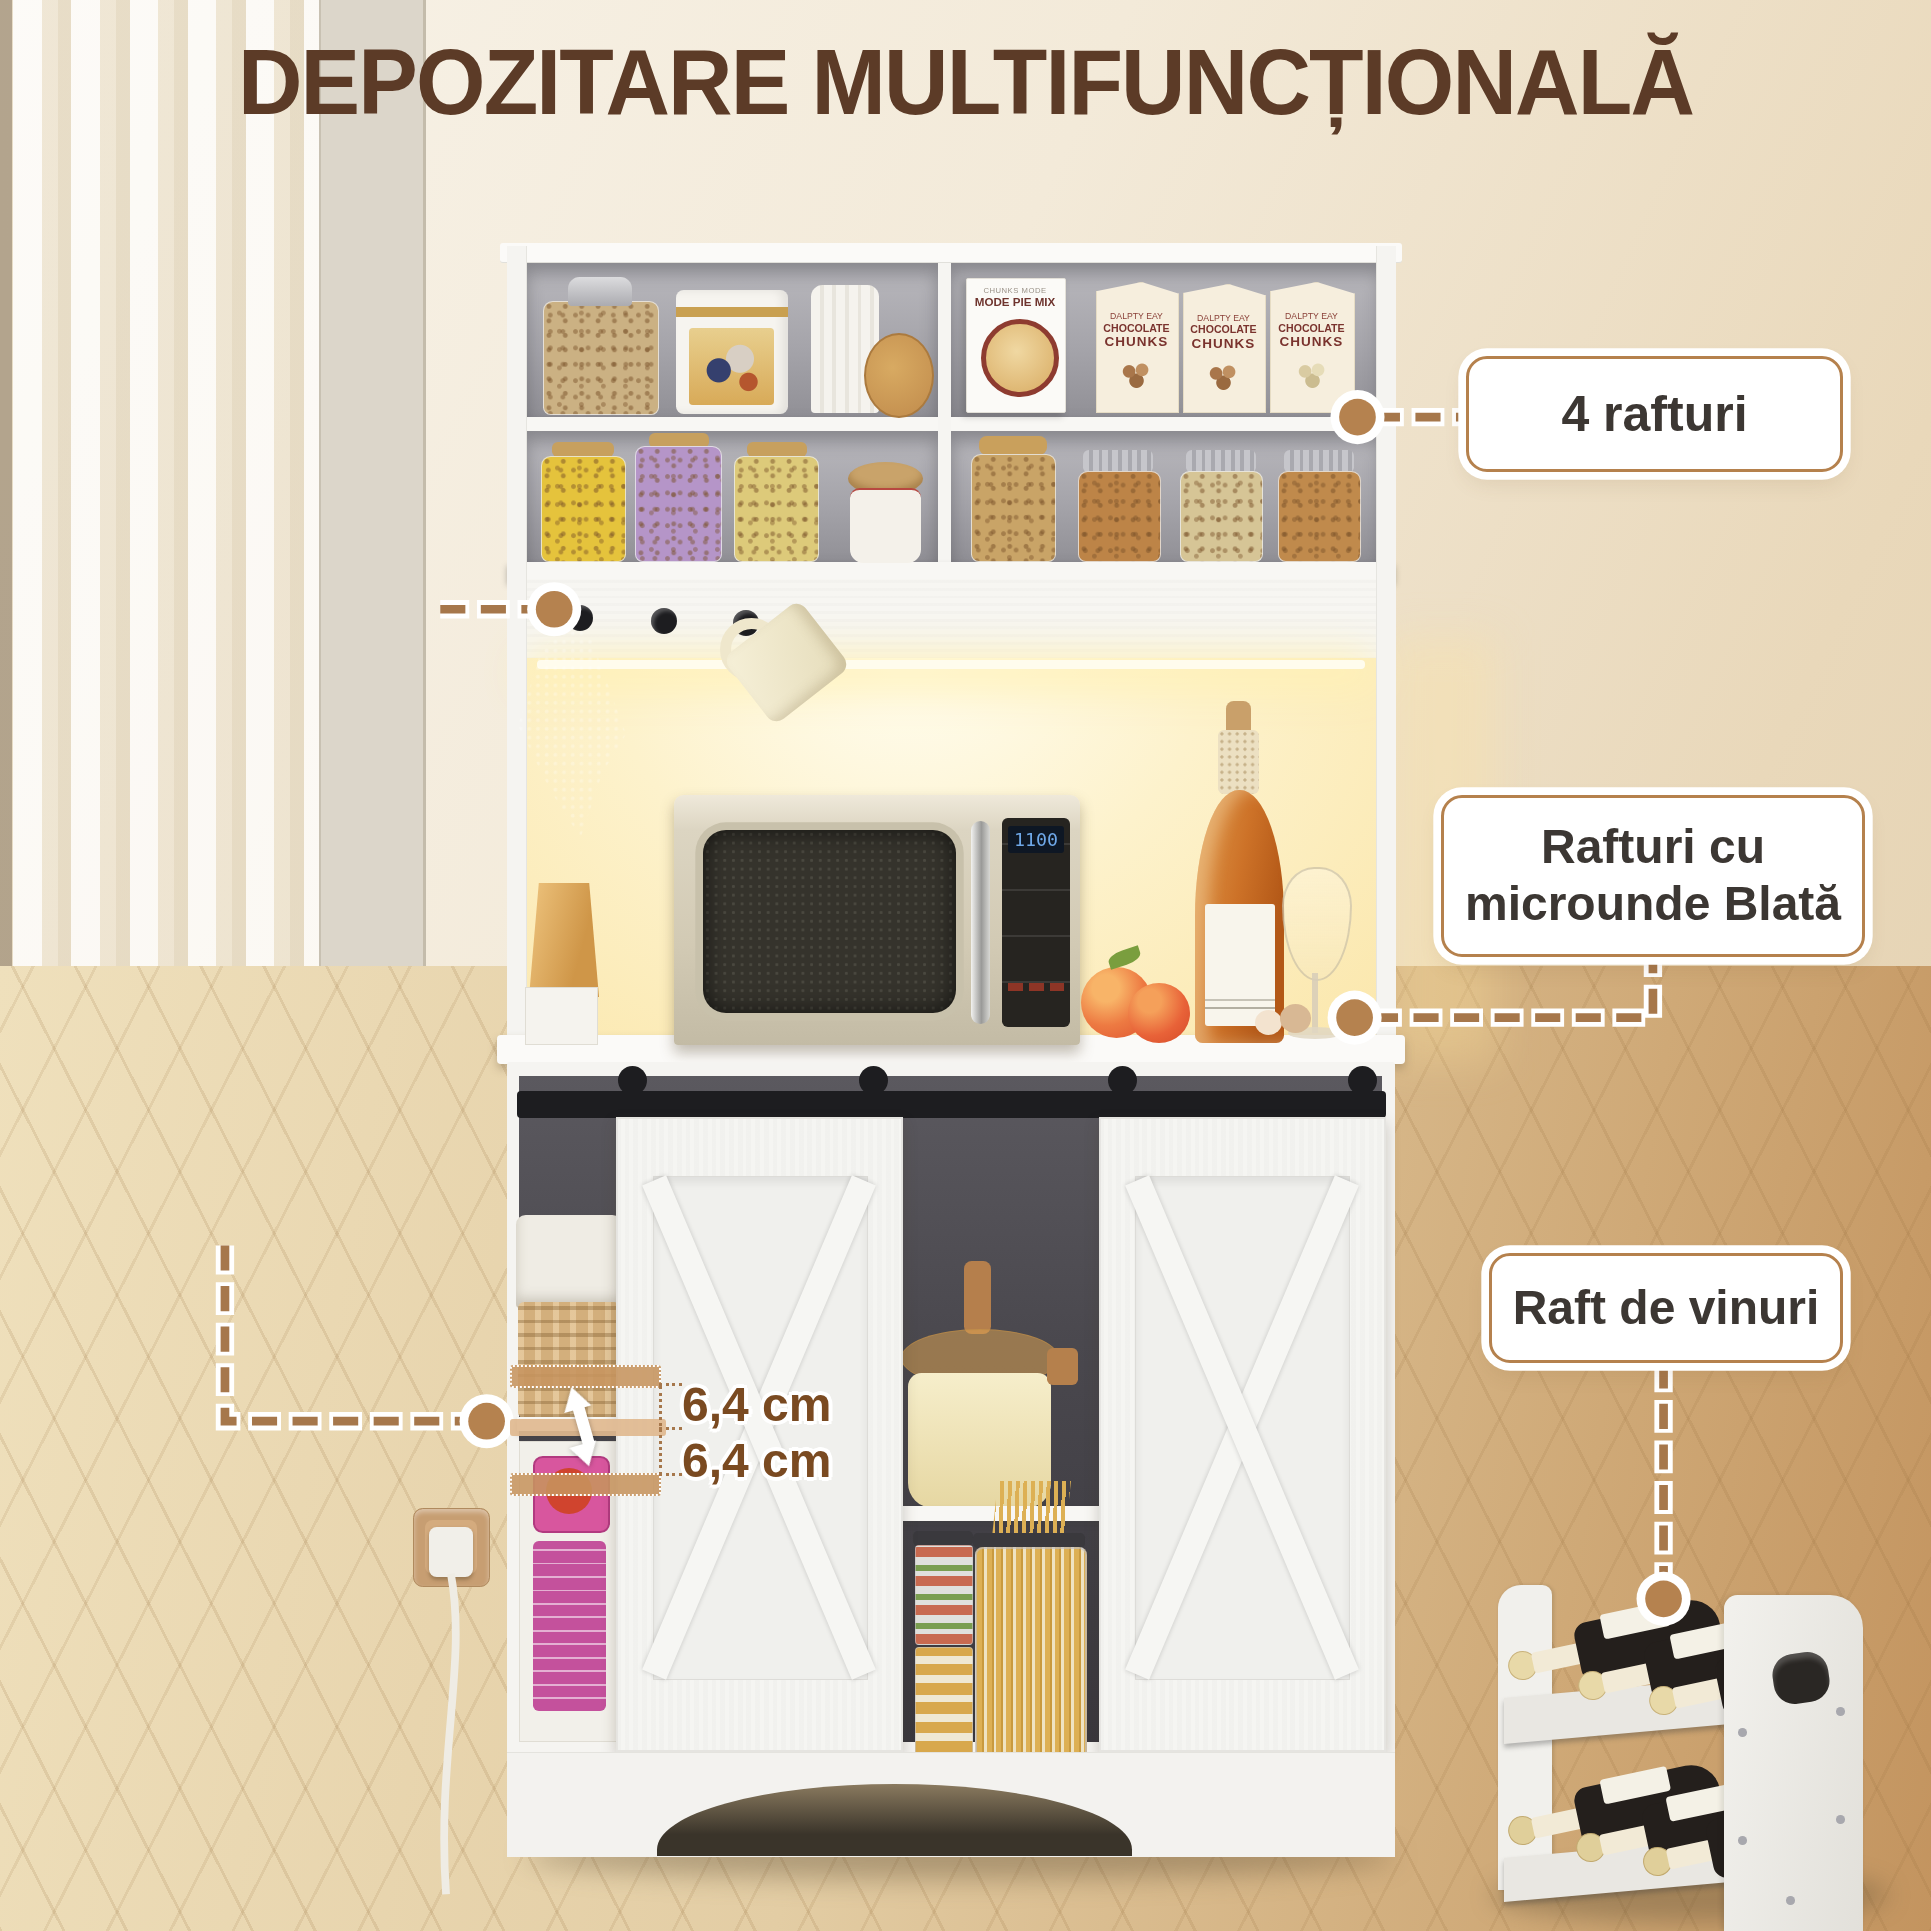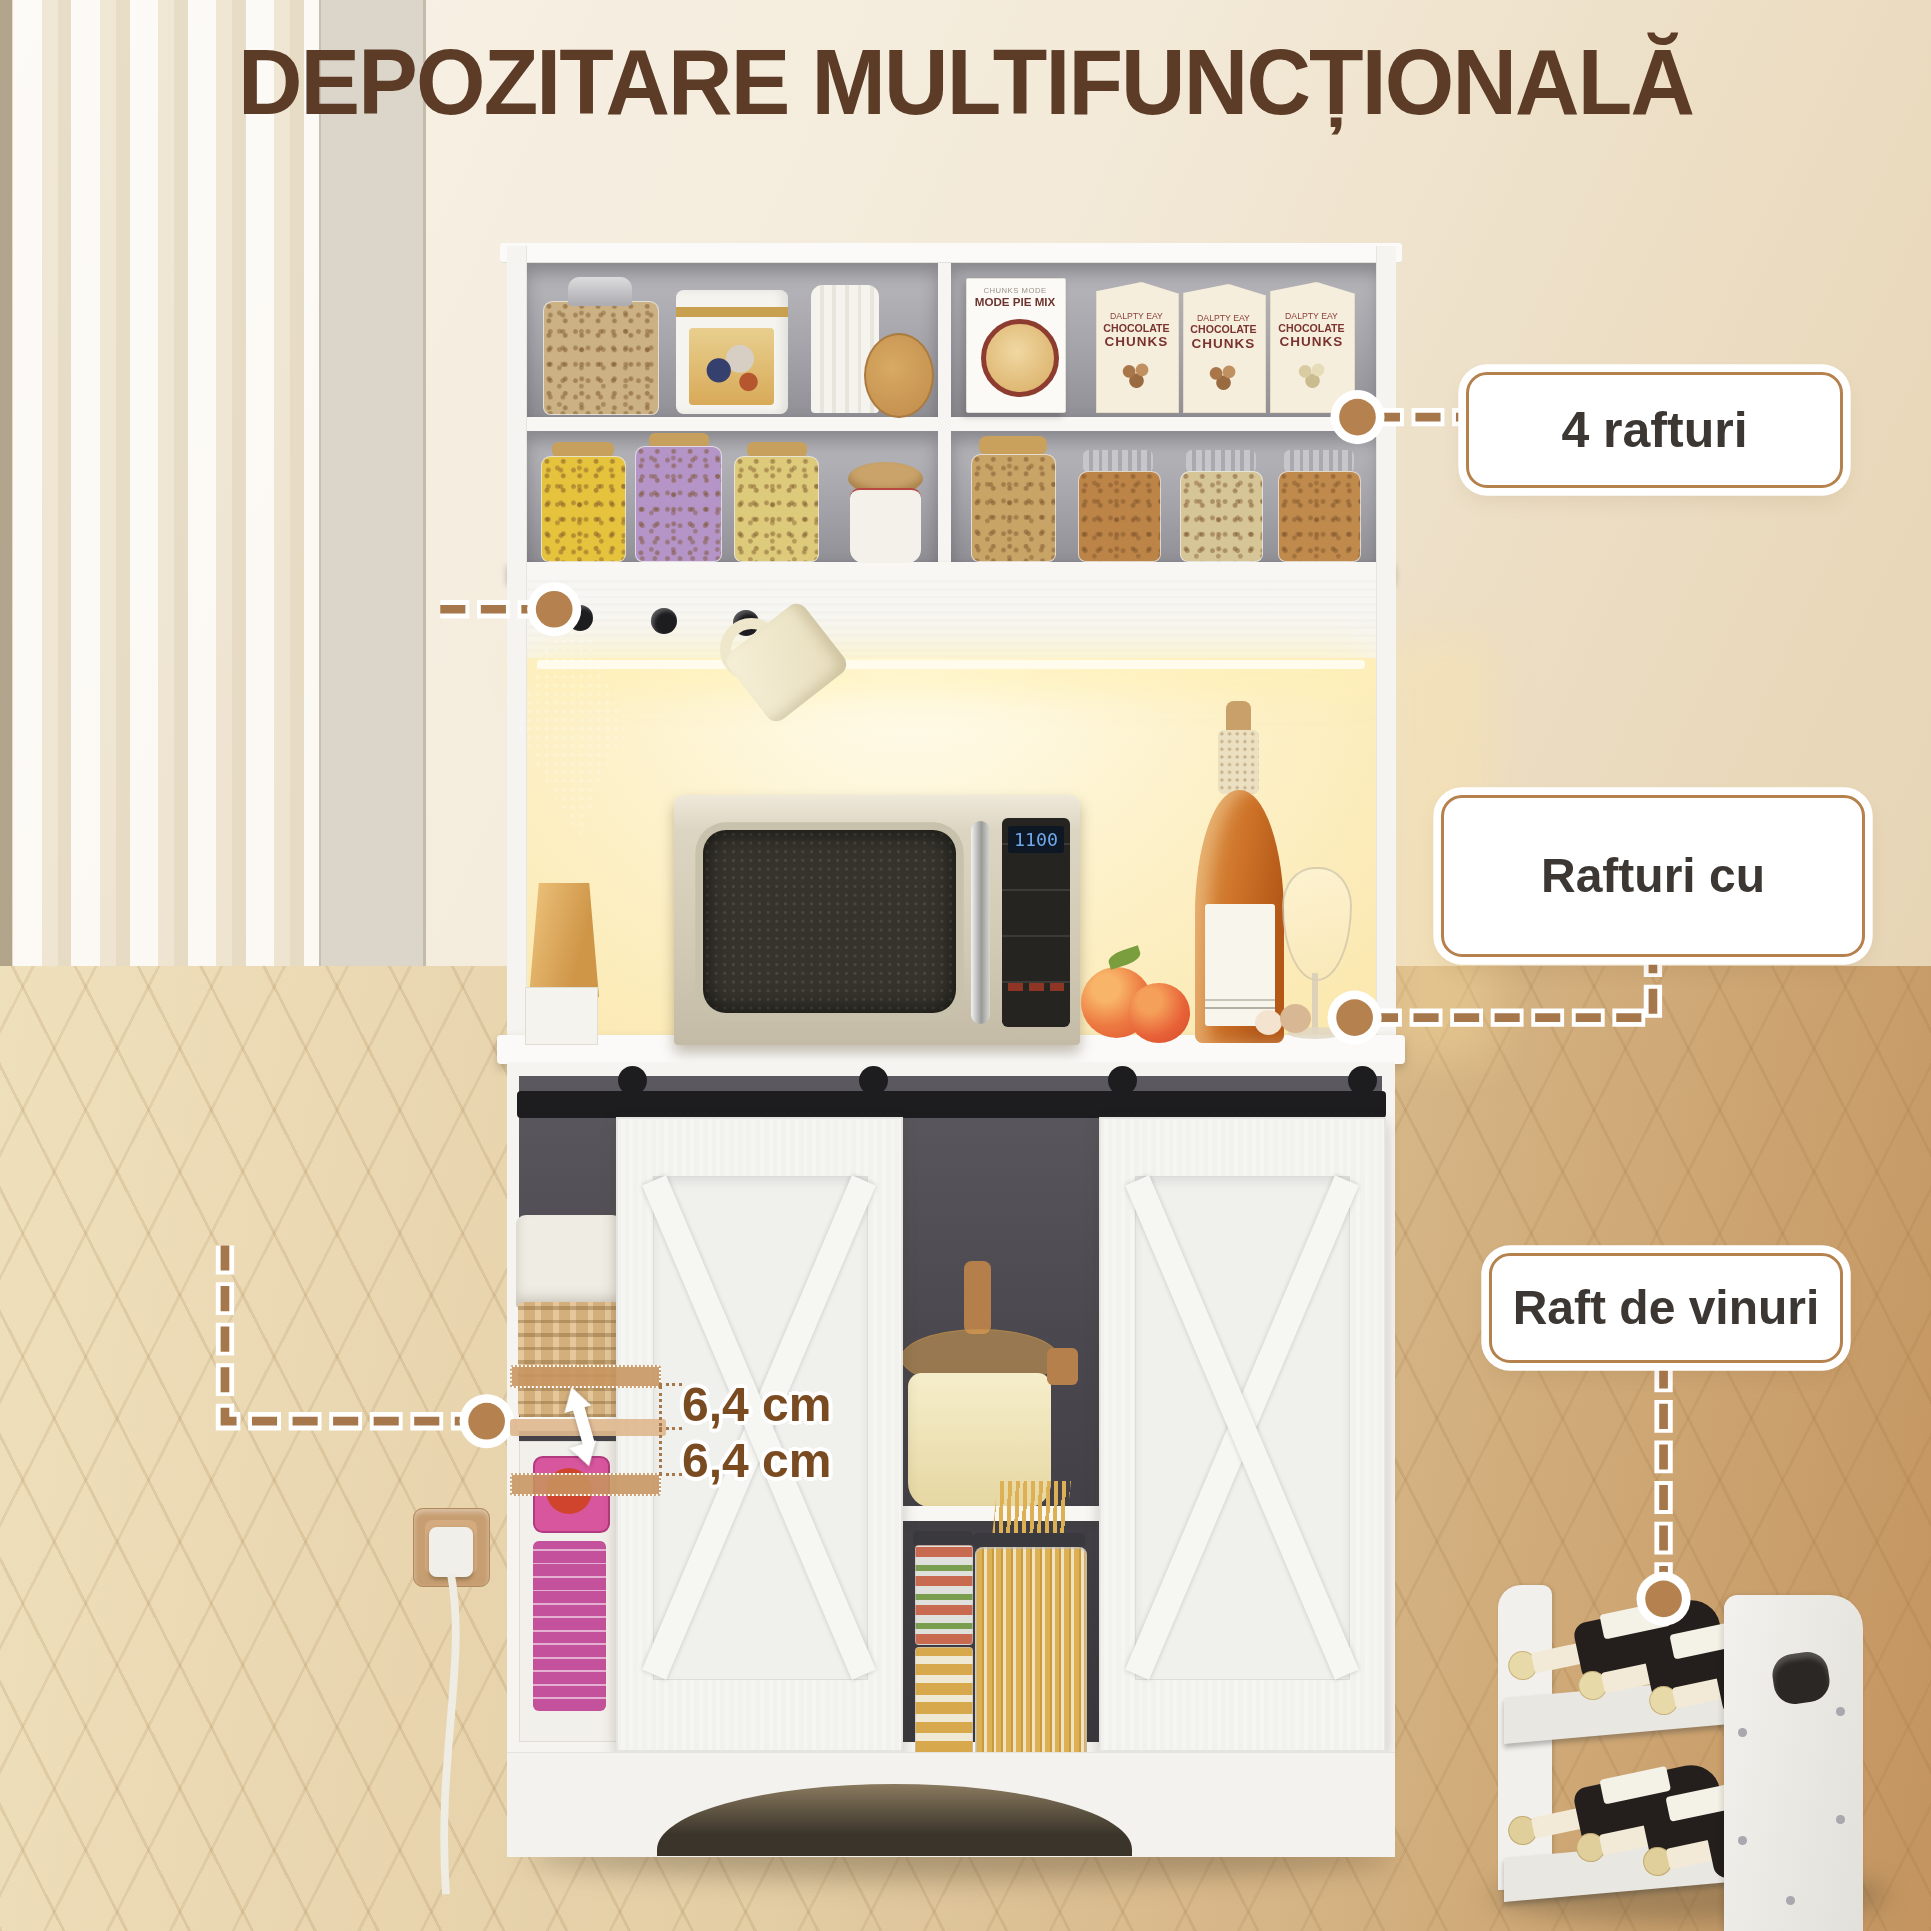--- a/index.html
+++ b/index.html
@@ -323,25 +323,26 @@
   <div class="abs doth" style="left:659px;top:1427px;width:23px;height:0;"></div>
   <div class="abs doth" style="left:659px;top:1473px;width:23px;height:0;"></div>
   <div class="abs meas" style="left:682px;top:1377px;">6,4 cm</div>
   <div class="abs meas" style="left:682px;top:1433px;">6,4 cm</div>
   <div class="abs" style="left:550px;top:1386px;width:62px;height:83px;transform:rotate(-16deg);filter:drop-shadow(0 1.9px 2.9px rgba(0,0,0,0.3));">
     <div class="abs" style="left:19.3px;top:0;width:0;height:0;border-left:14.5px solid transparent;border-right:14.5px solid transparent;border-bottom:23px solid #fff;"></div>
     <div class="abs" style="left:28px;top:19.3px;width:11.6px;height:42px;background:#fff;"></div>
     <div class="abs" style="left:13.5px;top:58px;width:0;height:0;border-left:14.5px solid transparent;border-right:14.5px solid transparent;border-top:23px solid #fff;"></div>
   </div>
 
-  <div class="abs callout" style="left:1466px;top:372px;width:371px;height:110px;font-size:50px;">
+  <div class="abs callout" style="left:1466px;top:356px;width:371px;height:110px;font-size:50px;">
     <div>4 rafturi</div>
   </div>
   <div class="abs callout" style="left:1441px;top:795px;width:418px;height:156px;font-size:48px;">
     <div>Rafturi cu</div>
+    <div>microunde Blată</div>
   </div>
   <div class="abs callout" style="left:1489px;top:1253px;width:348px;height:104px;font-size:48px;">
     <div>Raft de vinuri</div>
   </div>
 
   <div class="abs title">DEPOZITARE MULTIFUNCȚIONALĂ</div>
 
 </div>
 
 

